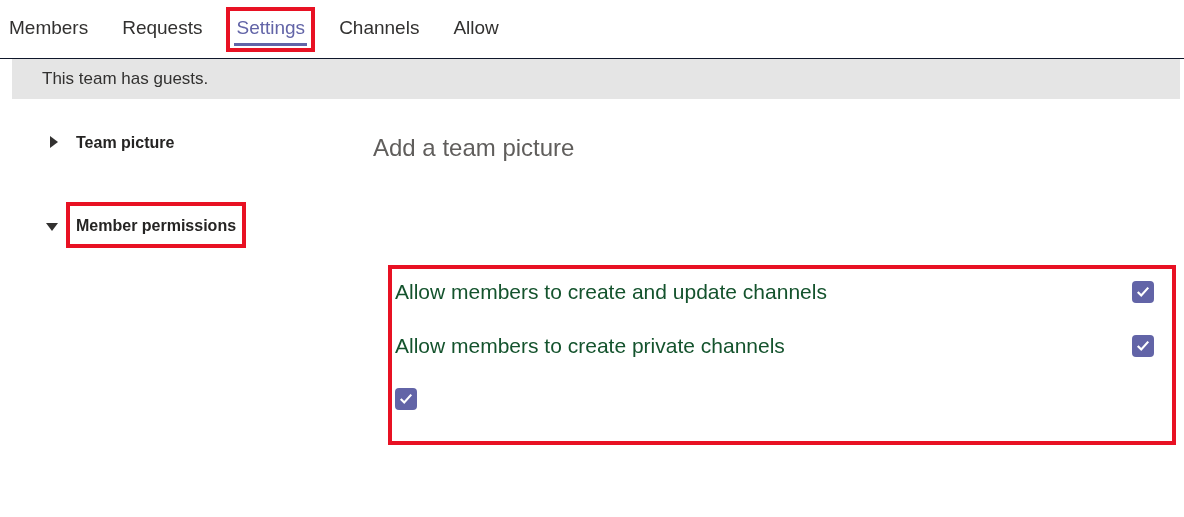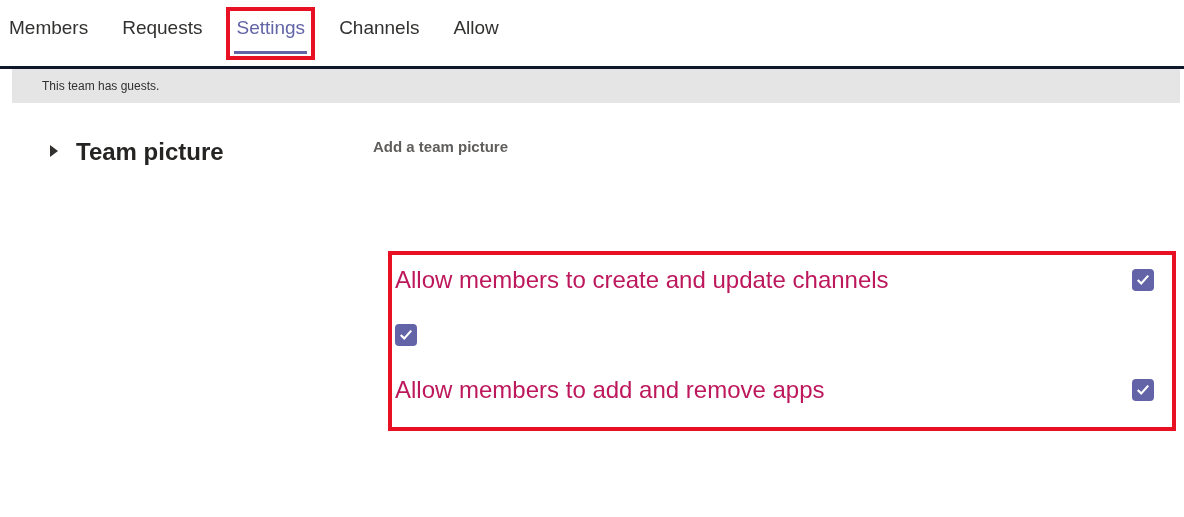--- a/index.html
+++ b/index.html
@@ -11,50 +11,50 @@
       font-family: 'Segoe UI', -apple-system, BlinkMacSystemFont, sans-serif;
       font-size: 18px;
       color: #323130;
       background: #ffffff;
       width: 1184px;
     }
     .tabs {
       display: flex;
       gap: 30px;
       padding: 17px 7px 12px 7px;
-      border-bottom: 3px solid #0f172a;
+      border-bottom: 1px solid #0f172a;
     }
     .tab {
       font-size: 19px;
       color: #323130;
       cursor: pointer;
       padding: 0 2px;
     }
     .tab.active {
       color: #6264a7;
       border-bottom: 3px solid #6264a7;
-      padding-bottom: 12px;
+      padding-bottom: 4px;
     }
     .highlight-settings {
       position: relative;
     }
     .highlight-settings::before {
       content: "";
       position: absolute;
       top: -10px;
       left: -8px;
       right: -8px;
       bottom: -9px;
       border: 4px solid #e81123;
       pointer-events: none;
     }
     .info-bar {
       background: #e5e5e5;
       color: #323130;
-      font-size: 12px;
+      font-size: 17px;
       padding: 10px 14px 10px 30px;
       margin-left: 12px;
       margin-right: 4px;
       margin-top: 0;
     }
     .content {
       background: #ffffff;
       margin-left: 12px;
       margin-right: 4px;
       padding-top: 35px;
@@ -91,28 +91,27 @@
     .caret.down::before {
       content: "";
       position: absolute;
       top: 2px;
       left: -2px;
       border-top: 8px solid #323130;
       border-left: 6px solid transparent;
       border-right: 6px solid transparent;
     }
     .section-title {
-      font-size: 24px;
+      font-size: 16px;
       font-weight: 700;
       color: #252423;
     }
     .section-desc {
-      font-size: 15px;
+      font-size: 24px;
       color: #605e5c;
-      font-weight: bold;
     }
     .highlight-member-perm {
       position: relative;
     }
     .highlight-member-perm::before {
       content: "";
       position: absolute;
       top: -15px;
       left: -10px;
       right: -10px;
@@ -138,22 +137,22 @@
       border: 4px solid #e81123;
       pointer-events: none;
     }
     .perm-row {
       display: flex;
       justify-content: space-between;
       align-items: center;
       padding: 15px 22px 15px 22px;
     }
     .perm-label {
-      font-size: 24px;
-      color: #be185d;
+      font-size: 21px;
+      color: #14532d;
     }
     .checkbox {
       width: 22px;
       height: 22px;
       background: #6264a7;
       border-radius: 4px;
       display: flex;
       align-items: center;
       justify-content: center;
       cursor: pointer;
@@ -182,45 +181,49 @@
   <div class="section">
     <div class="section-header">
       <span class="caret right"></span>
       <span class="section-title">Team picture</span>
     </div>
     <div class="section-desc">Add a team picture</div>
   </div>
 
   <div class="perm-section">
     <div class="section" style="margin-bottom:0;">
+      <div class="section-header">
+        <span class="caret down"></span>
+        <span class="section-title highlight-member-perm">Member permissions</span>
+      </div>
     </div>
 
     <div class="perm-list-wrapper">
       <div class="highlight-perm-box"></div>
 
       <div class="perm-row">
         <span class="perm-label">Allow members to create and update channels</span>
         <span class="checkbox">
           <svg viewBox="0 0 16 16">
               <path fill="none" stroke="#ffffff" stroke-width="2.5" d="M2 8 L6 12 L14 3"></path>
             </svg>
         </span>
       </div>
 
       <div class="perm-row">
+        <span class="perm-label">Allow members to create private channels</span>
         <span class="checkbox">
           <svg viewBox="0 0 16 16">
               <path fill="none" stroke="#ffffff" stroke-width="2.5" d="M2 8 L6 12 L14 3"></path>
             </svg>
         </span>
       </div>
 
 
       <div class="perm-row">
-        <span class="perm-label">Allow members to add and remove apps</span>
         <span class="checkbox">
           <svg viewBox="0 0 16 16">
               <path fill="none" stroke="#ffffff" stroke-width="2.5" d="M2 8 L6 12 L14 3"></path>
             </svg>
         </span>
       </div>
 
     </div>
   </div>
 

